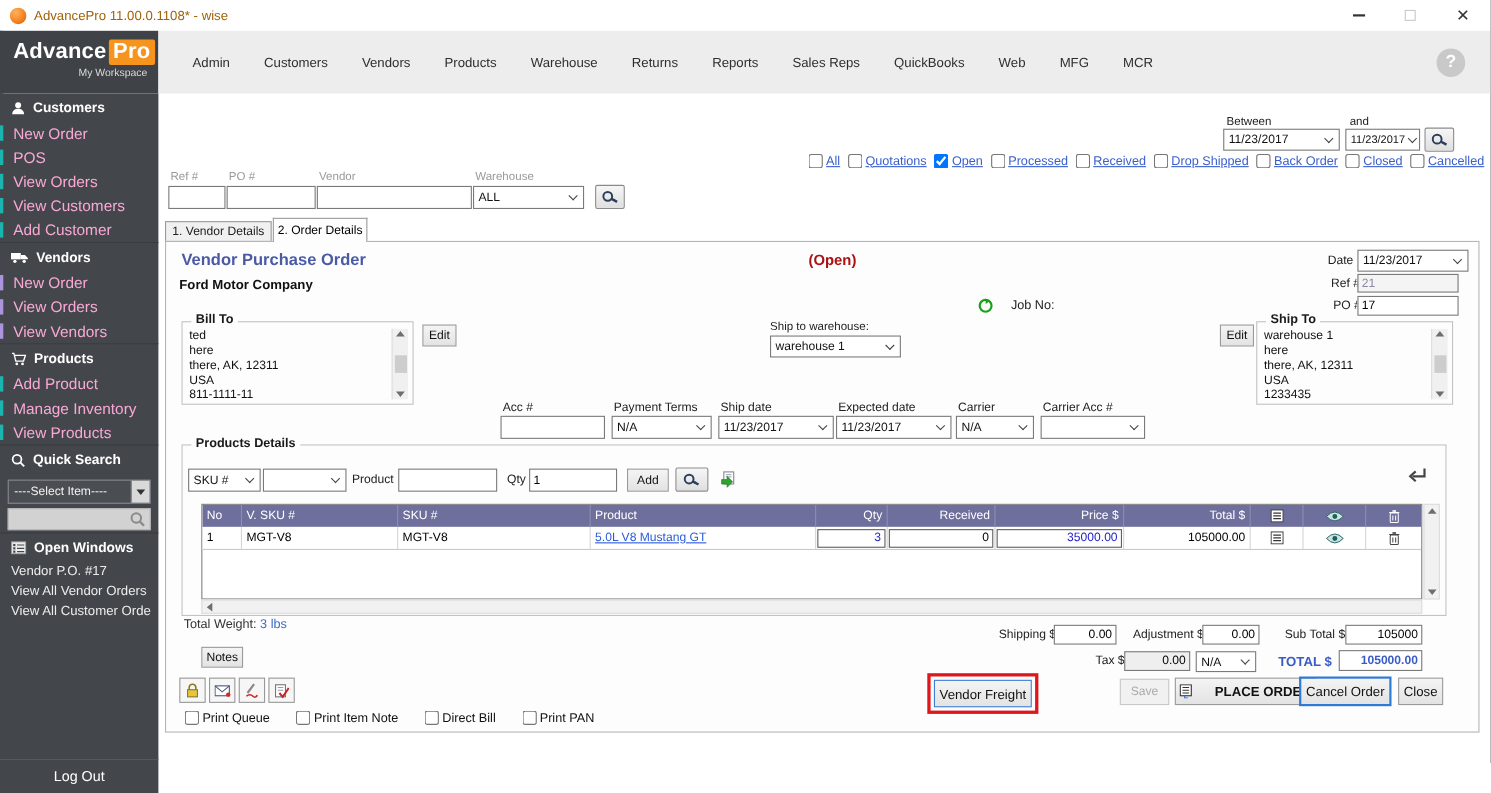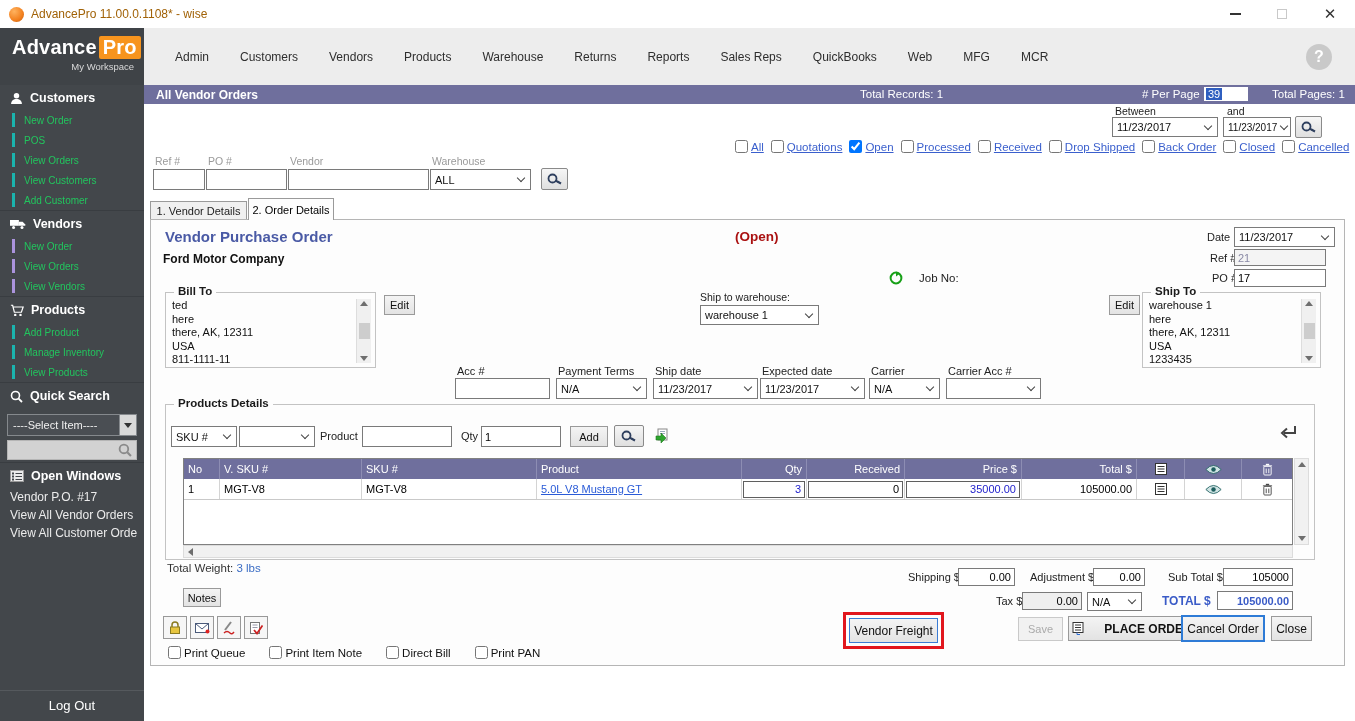--- a/index.html
+++ b/index.html
@@ -12,21 +12,21 @@
   .wtitle{font-size:12px;color:#a16207}
   .wctl{position:absolute;top:0;height:28px;display:flex;align-items:center;justify-content:center;width:40px;color:#333}
   .blue-edge{position:absolute;left:0;top:28px;width:3px;height:693px;background:#2a74c9}
   
   .logo{position:absolute;left:0;top:28px;width:144px;height:57px;background:#3f4347;color:#fff;padding:8px 10px 0 12px}
   .logo-line{font-size:20px;font-weight:bold;letter-spacing:.2px;display:flex;align-items:center}
   .logo-pro{background:#f7941e;color:#fff;padding:0 4px;margin-left:2px;border-radius:2px}
   .logo-sub{font-size:9.5px;color:#d9d9d9;text-align:right;margin-top:2px}
   .sidebar{position:absolute;left:0;top:85px;width:144px;height:636px;background:#43474b;color:#fff}
   .sb-head{display:flex;align-items:center;gap:7px;font-size:12.5px;font-weight:bold;color:#fff;padding:6px 8px 5px 10px;border-top:1px solid #393d41}
-  .sb-item{display:flex;align-items:center;font-size:10px;color:#22c55e;padding:3px 0 3px 0;margin-left:12px;cursor:default}
+  .sb-item{display:flex;align-items:center;font-size:14px;color:#f9a8d4;padding:3px 0 3px 0;cursor:default}
   .sb-item .bar{display:inline-block;width:3px;height:14px;margin-right:9px}
   .bar-teal{background:#1bb4ae}.bar-purple{background:#ab93dd}
   .qs-select{margin:6px 7px 4px 7px;width:130px;height:22px;background:#4a4e53;border:1px solid #85898d;display:flex;align-items:center;font-size:11px;color:#f0f0f0}
   .qs-select .txtpart{flex:1;padding-left:5px}
   .qs-select .btnpart{width:17px;height:100%;background:#d9d9d9;border-left:1px solid #85898d;display:flex;align-items:center;justify-content:center}
   .qs-input{margin:2px 7px;width:130px;height:20px;background:#d2d2d2;border:1px solid #b5b5b5;display:flex;align-items:center;justify-content:flex-end;padding-right:4px}
   .ow-link{font-size:12px;color:#ececec;padding:2px 0 2px 10px;white-space:nowrap;overflow:hidden}
   .logout{position:absolute;left:0;bottom:8px;width:144px;border-top:1px solid #55595d;text-align:center;padding-top:7px;font-size:13px;color:#fff}
   
   .menubar{position:absolute;left:144px;top:28px;width:1211px;height:57px;background:#ededed;display:flex;align-items:center;gap:31px;padding-left:31px;font-size:12px;color:#2e2e2e}
@@ -109,30 +109,20 @@
     <span>Returns</span>
     <span>Reports</span>
     <span>Sales Reps</span>
     <span>QuickBooks</span>
     <span>Web</span>
     <span>MFG</span>
     <span>MCR</span>
   </div>
   <div class="help">?</div>
 
-  <div class="phdr">
-    <div class="t">All Vendor Orders</div>
-    <div class="abs" style="left:716px;top:3px">Total Records: 1</div>
-    <div class="abs" style="left:998px;top:3px"># Per Page</div>
-    <div class="pp-box" style="left:1060px;width:44px">
-        <span class="pp-sel">39</span>
-      </div>
-    <div class="abs" style="left:1128px;top:3px">Total Pages: 1</div>
-
-  </div>
 
   <div class="sidebar">
     <div class="sb-head" style="border-top:none">
       <svg width="13" height="13" viewBox="0 0 12 12">
           <circle cx="6" cy="3.4" r="2.5" fill="#fff"></circle>
           <path d="M1 11c0-2.9 2.2-4.6 5-4.6s5 1.7 5 4.6z" fill="#fff"></path>
         </svg>
       <span>Customers</span>
     </div>
     <div class="sb-item">

